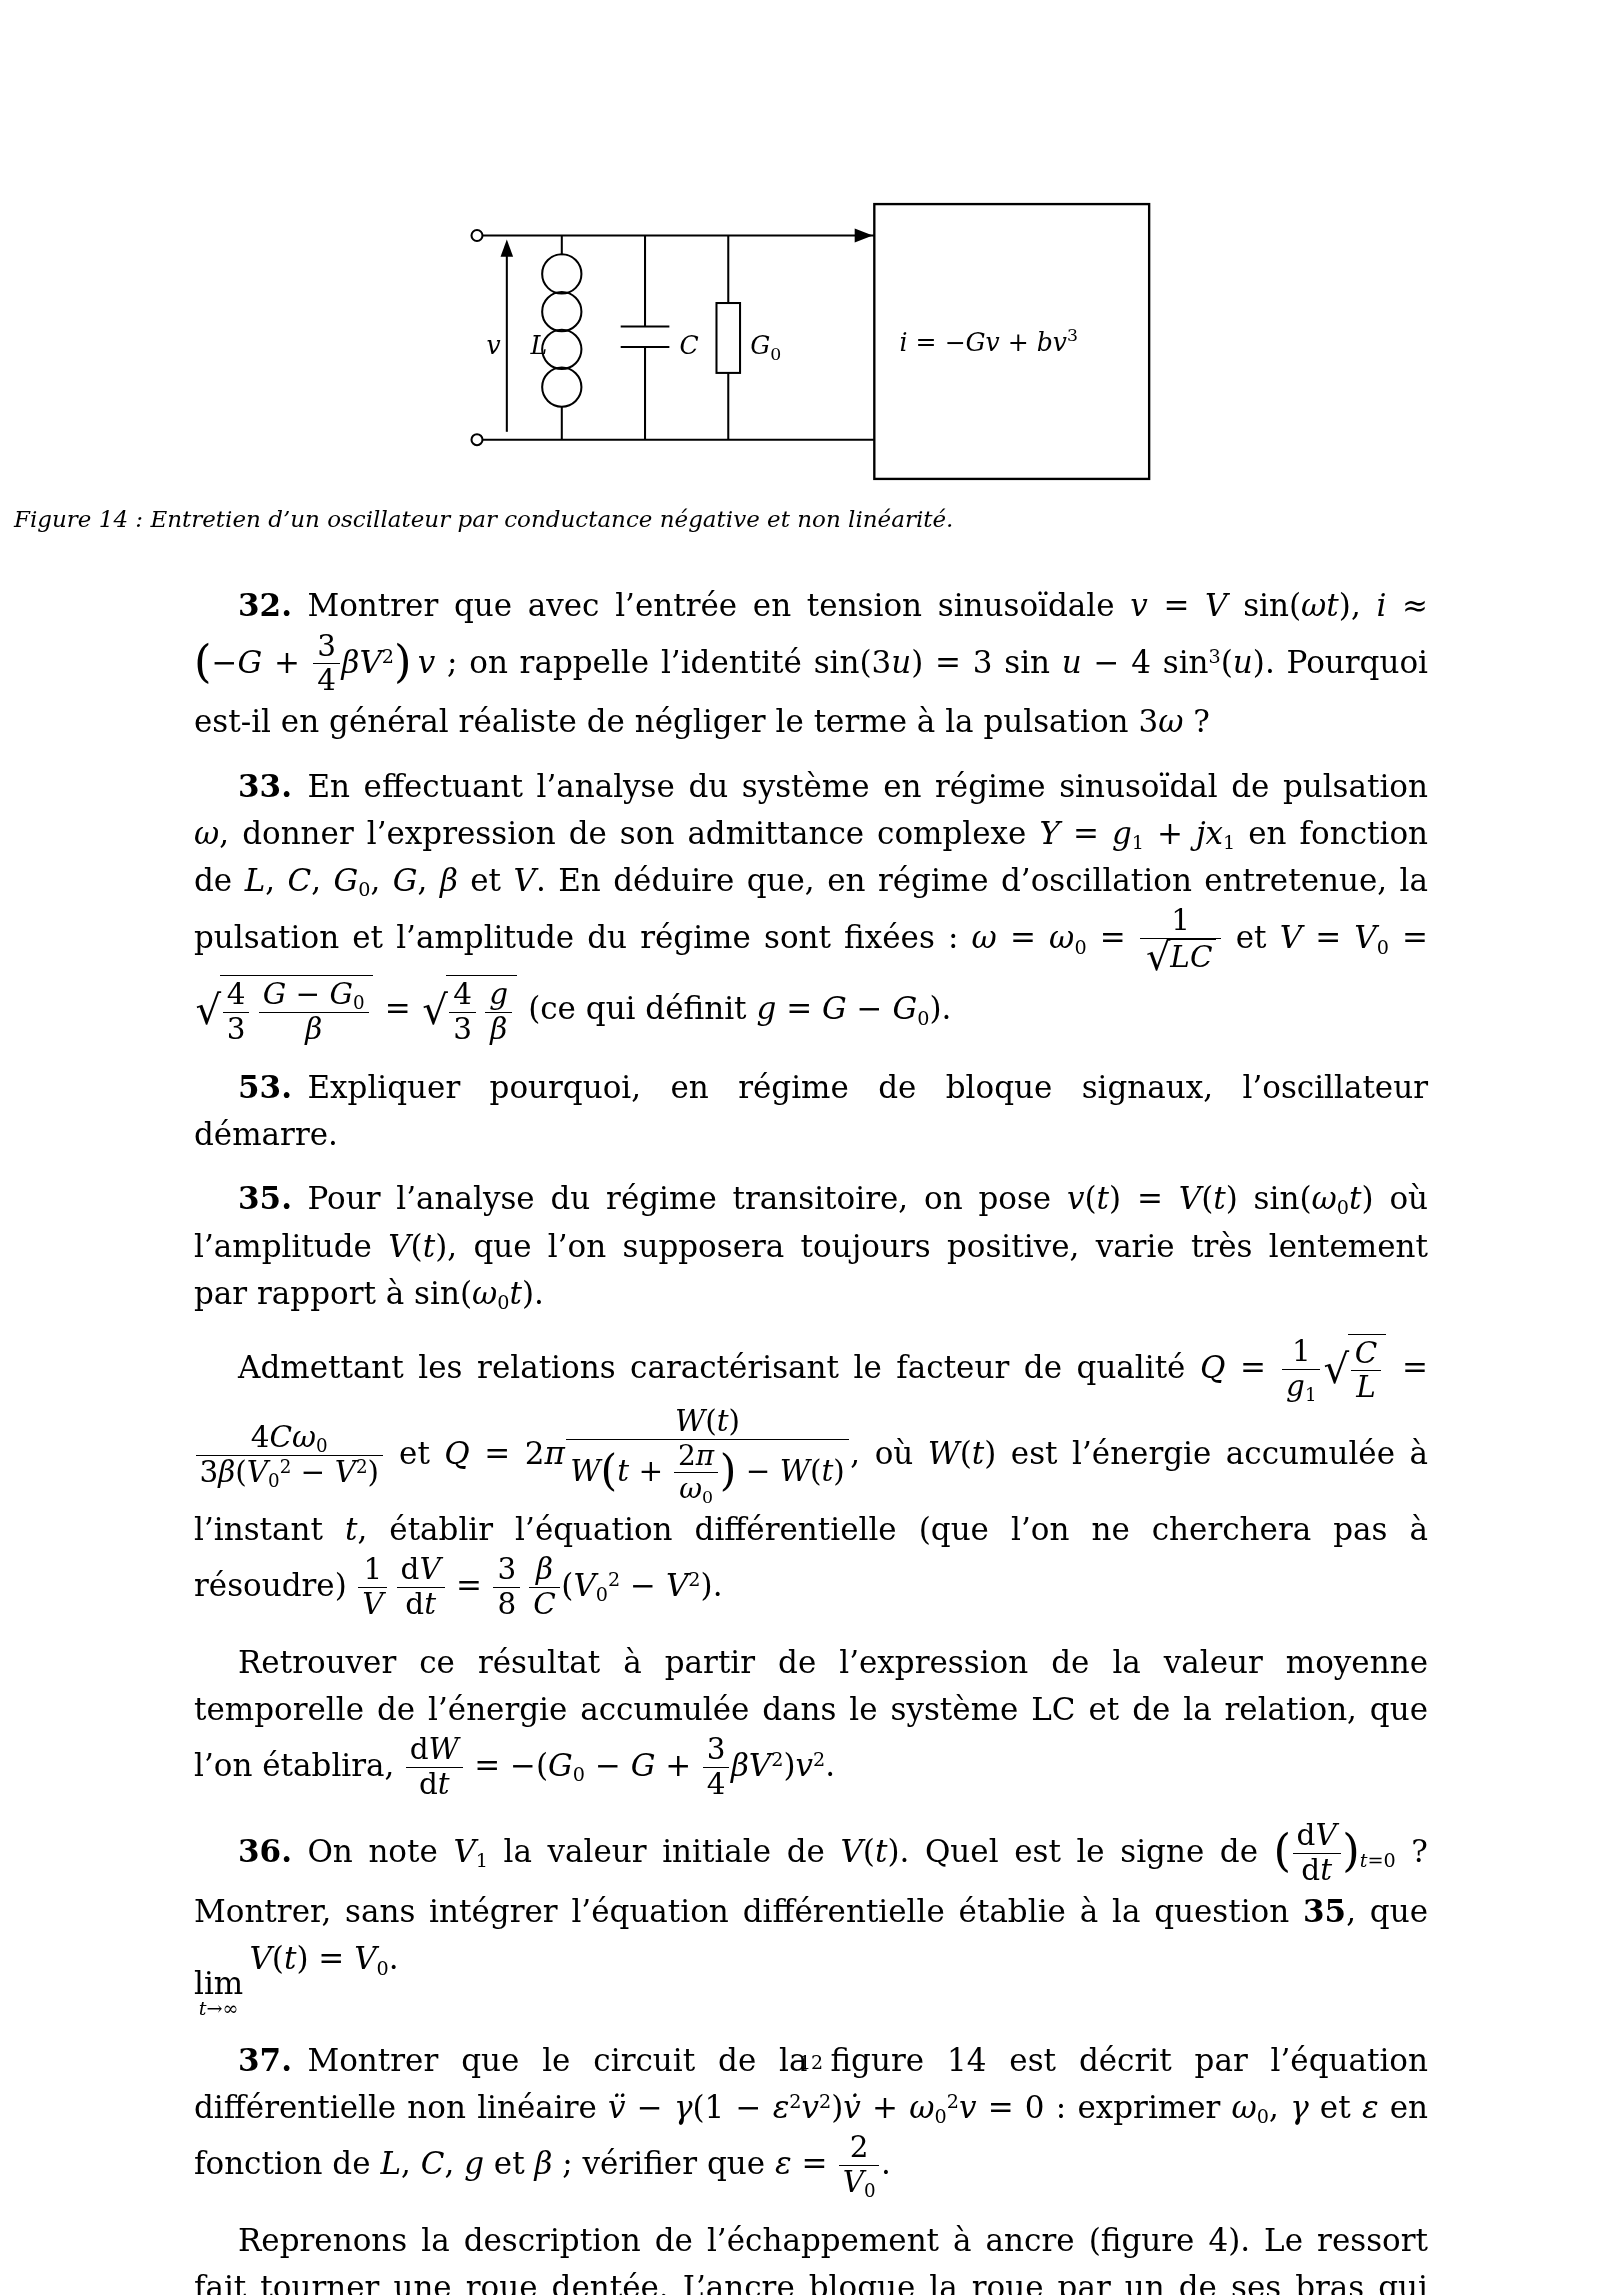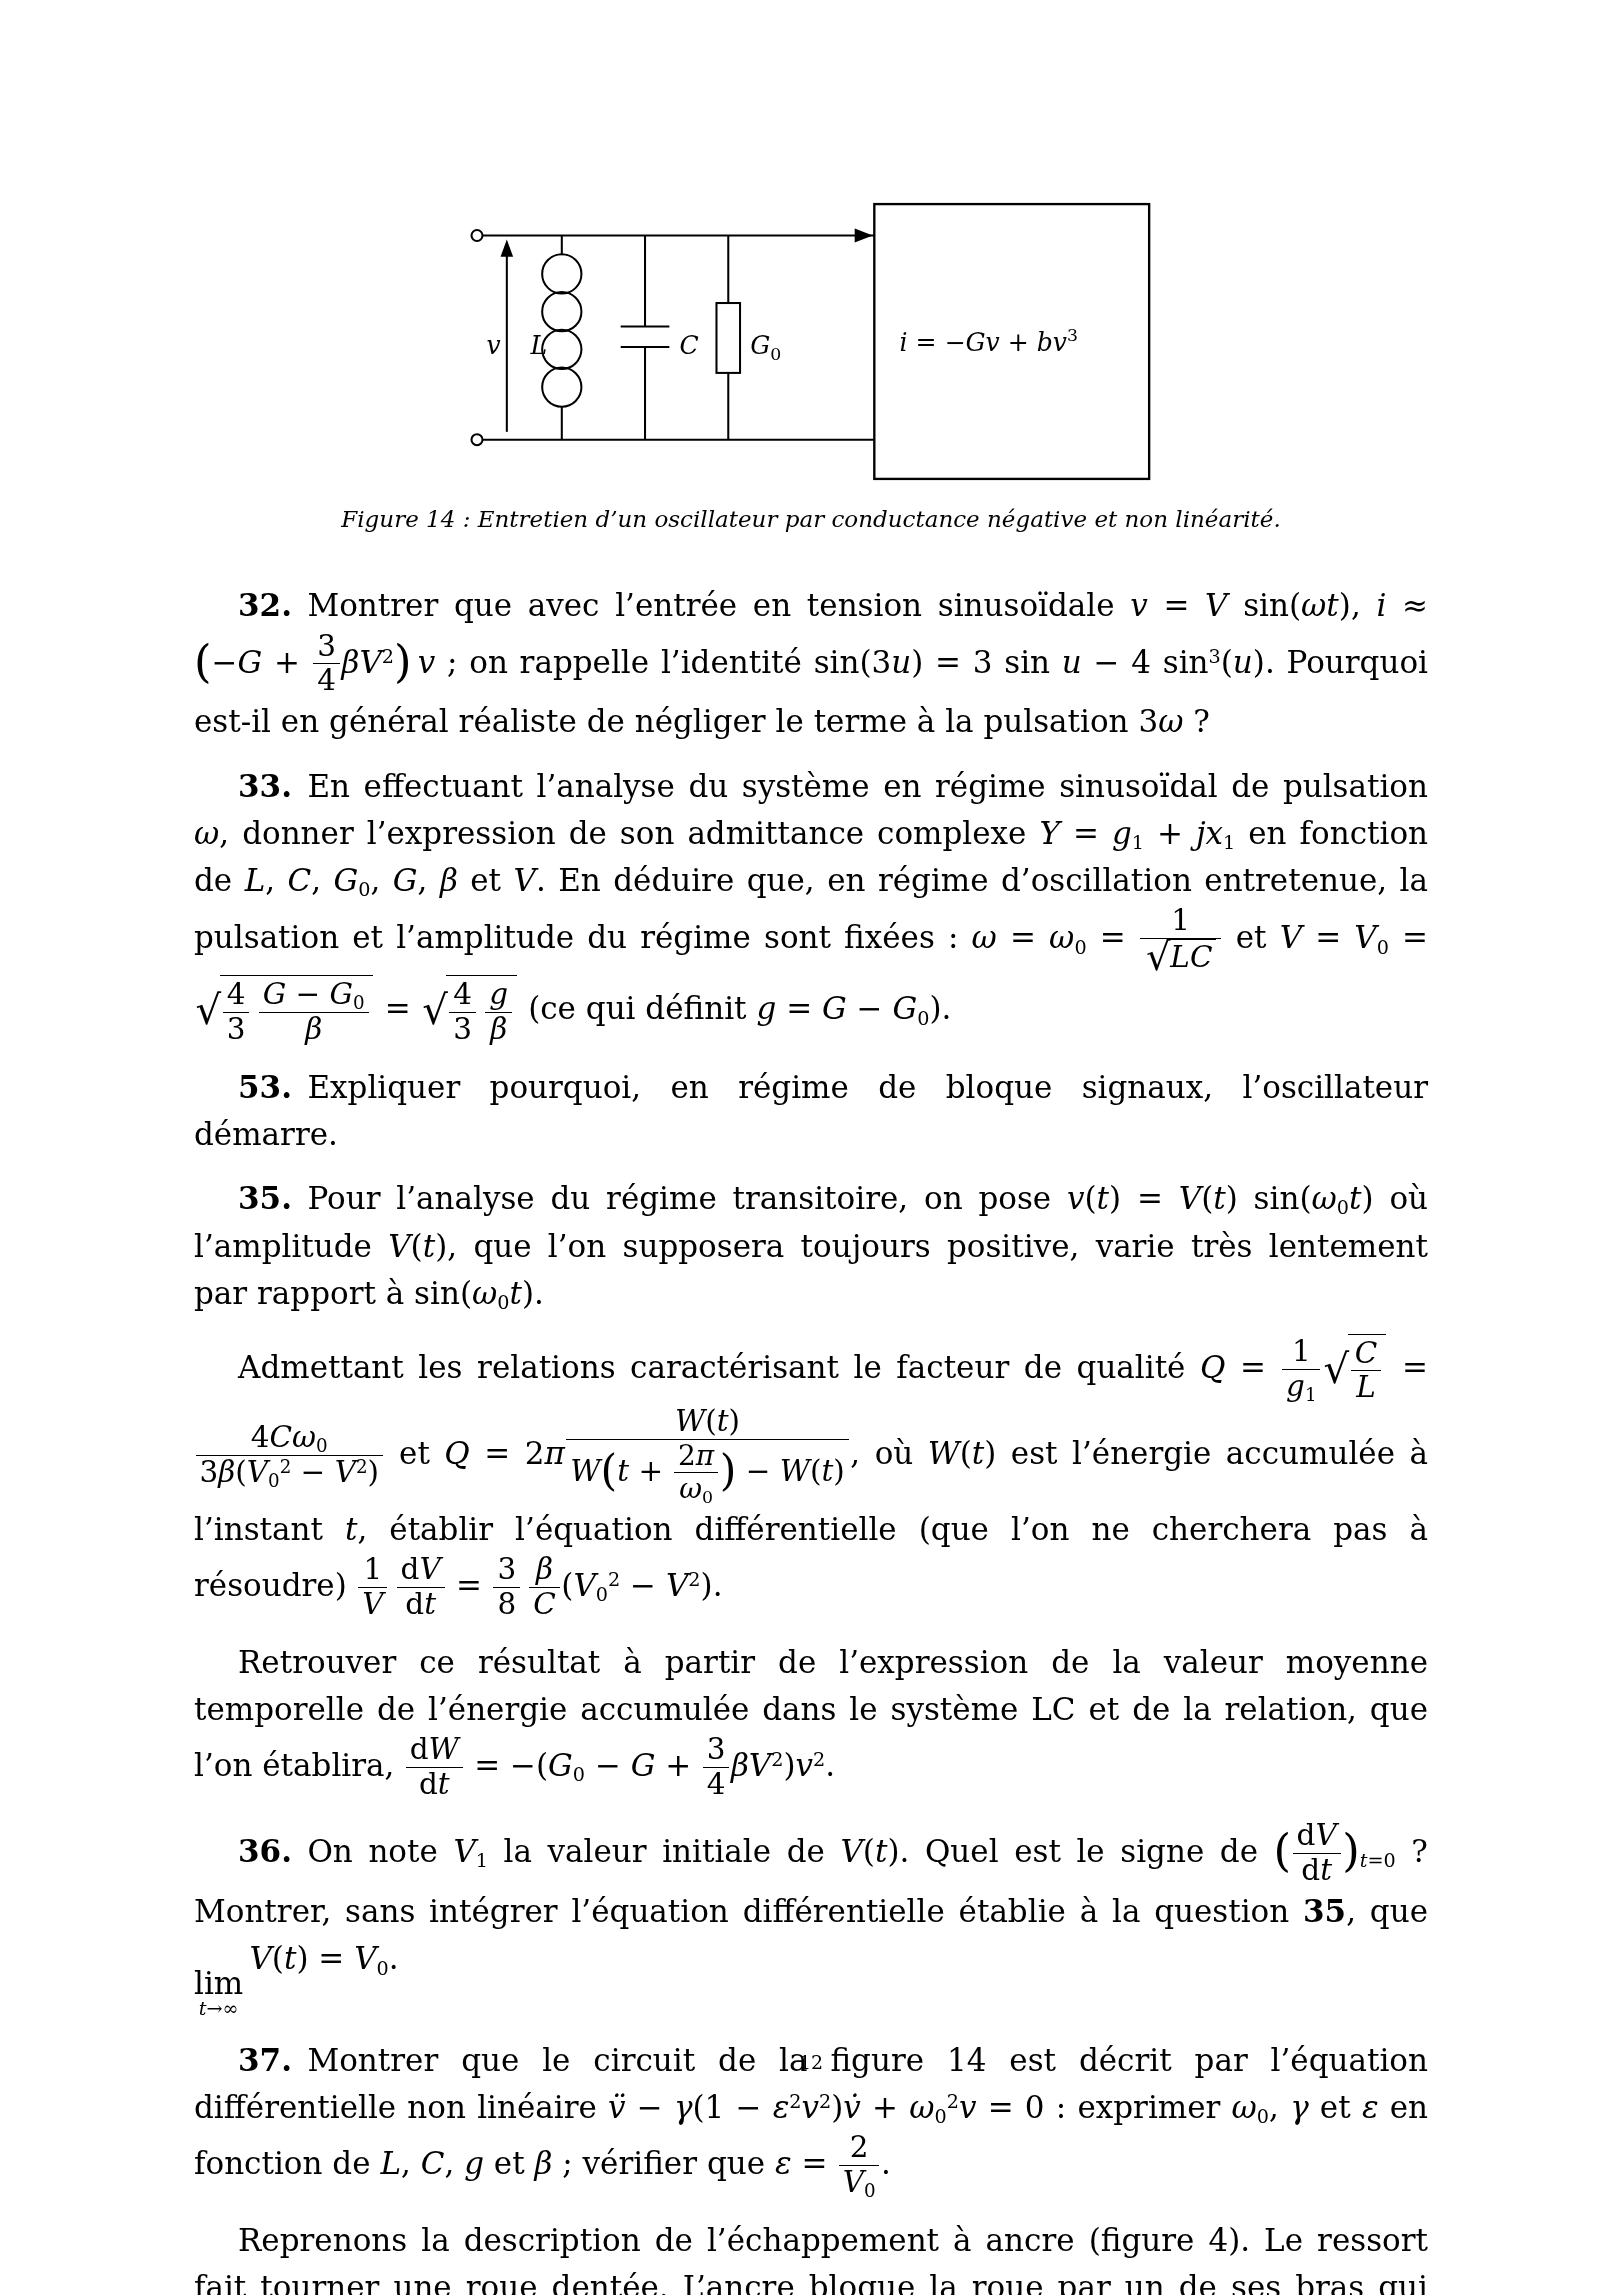--- a/index.html
+++ b/index.html
@@ -1,20 +1,20 @@
 <!DOCTYPE html>
 <html style="font-size:12.6px"><head>
 <meta charset="utf-8">
 <style>
   html,body{margin:0;padding:0;background:#777;}
   .sheet{position:relative;width:1622px;height:2295px;background:#ffffff;color:#000;
          font-family:"DejaVu Serif","Liberation Serif",serif;overflow:hidden;}
   .figure-block{padding-top:200px;text-align:center;}
   .figure-block svg{display:inline-block;}
-  .caption{margin-top:20.4px;font-size:23px;text-align:center;}
+  .caption{margin-top:20.4px;font-size:23px;text-align:left;margin-left:14px;}
   .body-text{margin:50px 194px 0 194px;}
   .para{margin:17.3px 0;font-size:31px;line-height:1.52;text-align:justify;text-indent:44px;}
   .r-i,.r-m{font-style:italic;}
   .r-b{font-weight:bold;}
   .r-p{font-size:1.45em;line-height:0;vertical-align:-0.1em;}
   sup{font-size:0.62em;vertical-align:0.5em;line-height:0;}
   sub{font-size:0.62em;vertical-align:-0.28em;line-height:0;}
   .frac{display:inline-block;text-align:center;vertical-align:middle;line-height:1.15;font-size:0.95em;margin:0 1.6px;text-indent:0;}
   .frac > .num{display:block;padding:0 3.9px;}
   .frac > .den{display:block;border-top:1.6px solid #000;padding:0 3.9px;}

